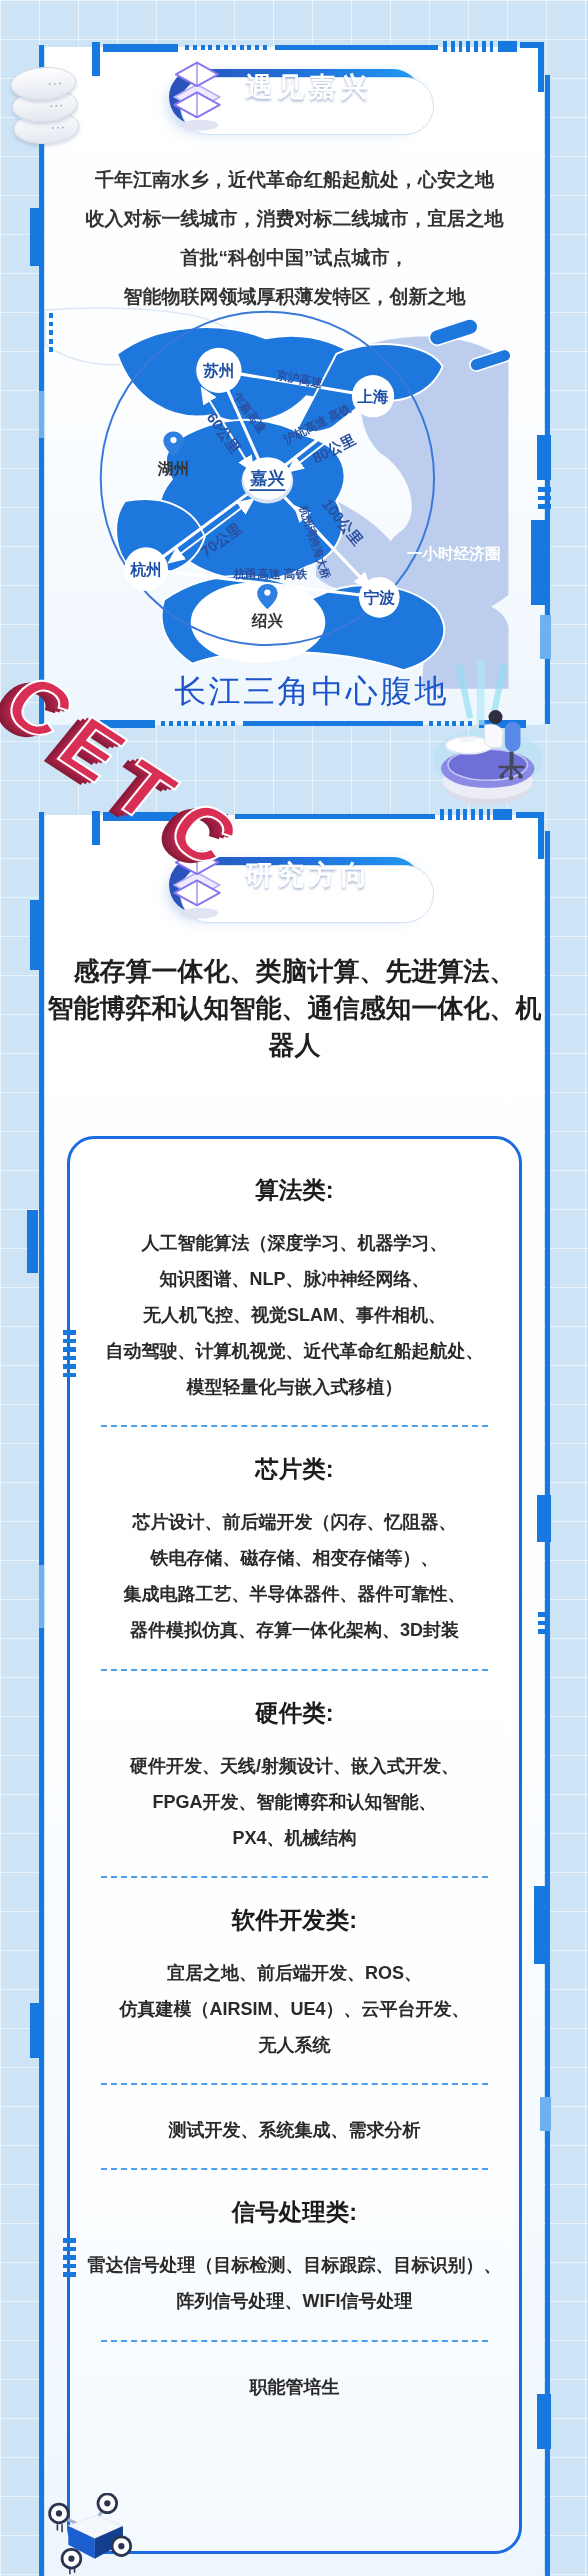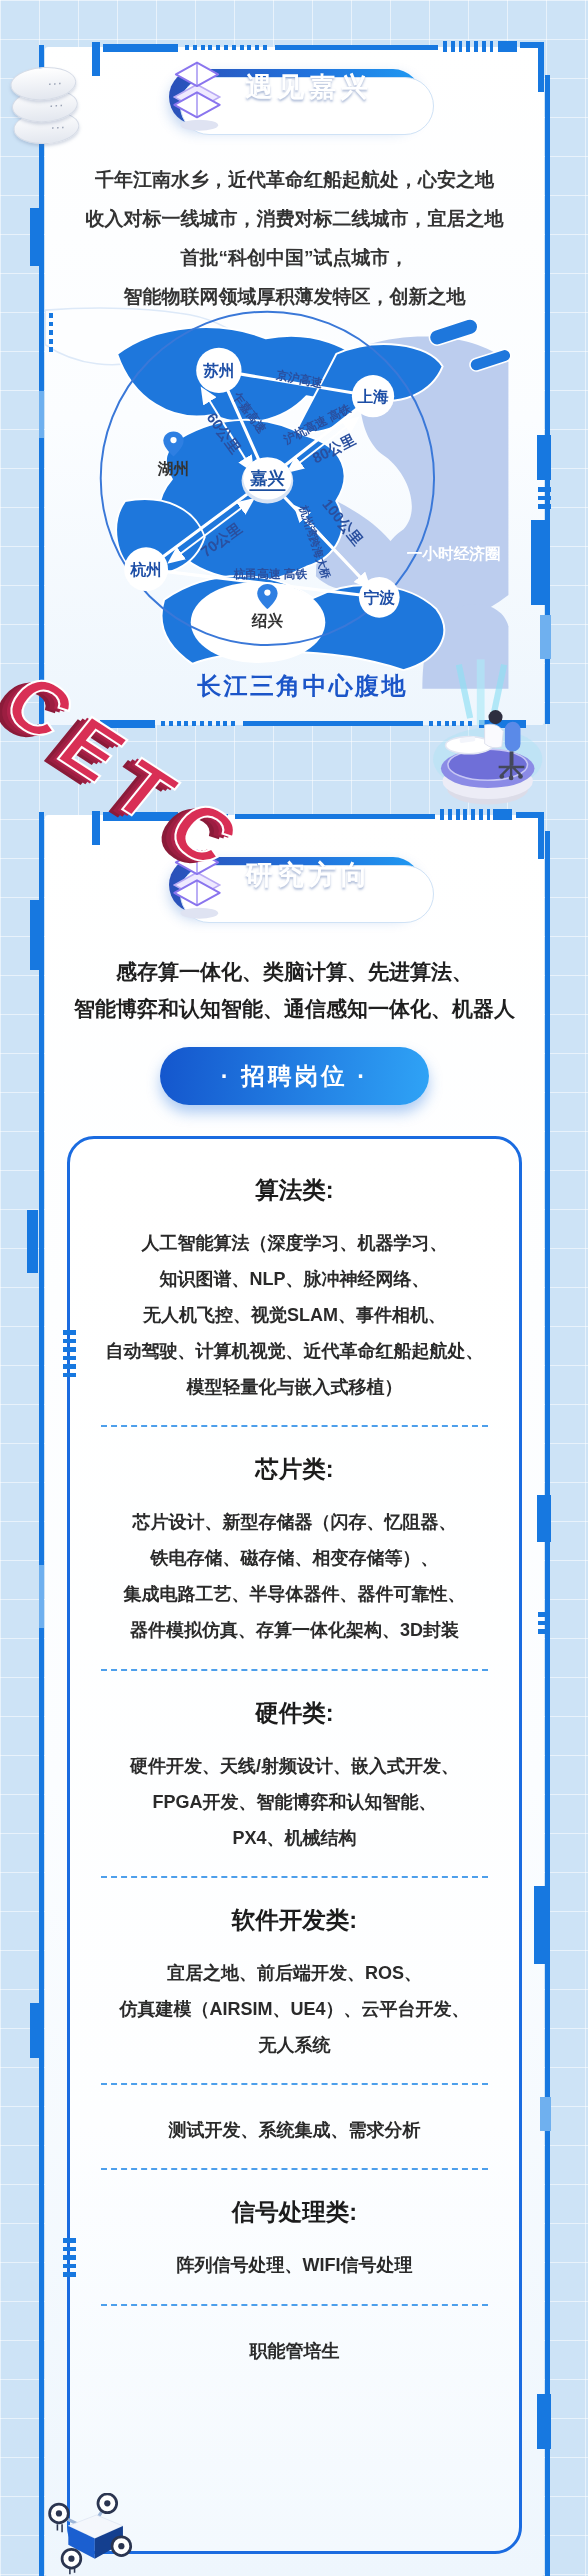--- a/index.html
+++ b/index.html
@@ -23,22 +23,22 @@
     display:flex;justify-content:center;
     box-shadow:0 6.3px 12.5px rgba(30,100,200,.28);}
   .pill::before{content:"";position:absolute;left:11px;top:7.8px;width:100%;height:100%;
     background:#fff;border:1.6px solid #cfe2f6;border-radius:31px;z-index:-1;}
   .pill-label{color:#fff;font-size:27px;font-weight:800;letter-spacing:4.7px;padding-left:28px;
     text-shadow:0 1.6px 2.3px rgba(20,60,140,.35);}
   .cube-icon{position:absolute;left:1.6px;top:-7.8px;width:52px;height:72px;}
   
   .para{position:absolute;left:0;width:100%;text-align:center;z-index:3;}
   .para div{font-size:19px;font-weight:600;color:#333;line-height:39px;}
-  .para2 div{font-size:21px;font-weight:700;color:#1f1f1f;line-height:37px;}
-  .caption{position:absolute;left:8px;width:100%;text-align:center;font-size:24px;font-weight:700;
+  .para2 div{font-size:26px;font-weight:700;color:#1f1f1f;line-height:37px;}
+  .caption{position:absolute;left:17px;width:100%;text-align:center;font-size:32px;font-weight:400;
     color:#1b55c8;letter-spacing:2.3px;z-index:3;}
   
   .jobs-btn{position:absolute;width:269px;height:58px;border-radius:29px;border:none;cursor:pointer;
     background:linear-gradient(95deg,#1456cd,#2fa3f6);color:#fff;font-size:23.5px;font-weight:800;
     letter-spacing:3.1px;z-index:3;box-shadow:0 7.8px 14px rgba(26,110,220,.35);
     font-family:"Liberation Sans","DejaVu Sans",sans-serif;}
   
   .inner-card{position:absolute;left:22px;top:321px;width:449px;height:1393px;z-index:3;
     border:3.1px solid #1a6be0;border-radius:27px;background:linear-gradient(180deg,#ffffff,#fdfeff 70%,#f3f9fe);
     padding-top:19px;box-sizing:content-box;}
@@ -173,49 +173,49 @@
         </svg>
       </span>
       <span class="pill-label">研究方向</span>
     </div>
 
     <div class="para para2" style="top:138px;">
       <div>感存算一体化、类脑计算、先进算法、</div>
       <div>智能博弈和认知智能、通信感知一体化、机器人</div>
     </div>
 
-    <button class="jobs-btn" style="left:115px;top:232px;">·  招聘岗位  ·</button>
 
     <div class="inner-card">
       <div class="cat-h">算法类:</div>
       <div class="cat-l">人工智能算法（深度学习、机器学习、</div>
       <div class="cat-l">知识图谱、NLP、脉冲神经网络、</div>
       <div class="cat-l">无人机飞控、视觉SLAM、事件相机、</div>
       <div class="cat-l">自动驾驶、计算机视觉、近代革命红船起航处、</div>
       <div class="cat-l">模型轻量化与嵌入式移植）</div>
       <hr class="divider">
       <div class="cat-h">芯片类:</div>
-      <div class="cat-l">芯片设计、新型存储器（闪存、忆阻器、</div>
+      <div class="cat-l">芯片设计、前后端开发（闪存、忆阻器、</div>
       <div class="cat-l">铁电存储、磁存储、相变存储等）、</div>
       <div class="cat-l">集成电路工艺、半导体器件、器件可靠性、</div>
       <div class="cat-l">器件模拟仿真、存算一体化架构、3D封装</div>
       <hr class="divider">
       <div class="cat-h">硬件类:</div>
       <div class="cat-l">硬件开发、天线/射频设计、嵌入式开发、</div>
       <div class="cat-l">FPGA开发、智能博弈和认知智能、</div>
       <div class="cat-l">PX4、机械结构</div>
       <hr class="divider">
       <div class="cat-h">软件开发类:</div>
       <div class="cat-l">宜居之地、前后端开发、ROS、</div>
       <div class="cat-l">仿真建模（AIRSIM、UE4）、云平台开发、</div>
       <div class="cat-l">无人系统</div>
       <hr class="divider">
       <div class="cat-l">测试开发、系统集成、需求分析</div>
       <hr class="divider">
       <div class="cat-h">信号处理类:</div>
+      <div class="cat-l">雷达信号处理（目标检测、目标跟踪、目标识别）、</div>
       <div class="cat-l">阵列信号处理、WIFI信号处理</div>
       <hr class="divider">
       <div class="cat-l">职能管培生</div>
     </div>
   </div>
 
   <div class="d" style="left:92px;top:42px;width:7.8px;height:34px;"></div>
   <div class="d" style="left:103px;top:44px;width:75px;height:7.8px;"></div>
   <div class="dd" style="left:185px;top:45px;width:86px;height:4.7px;"></div>
   <div class="d" style="left:275px;top:45px;width:163px;height:4.7px;"></div>

